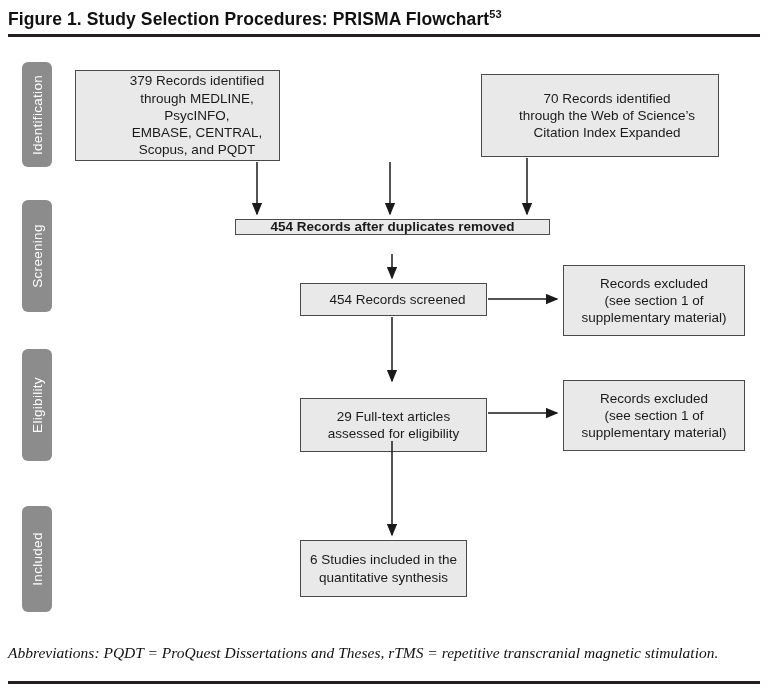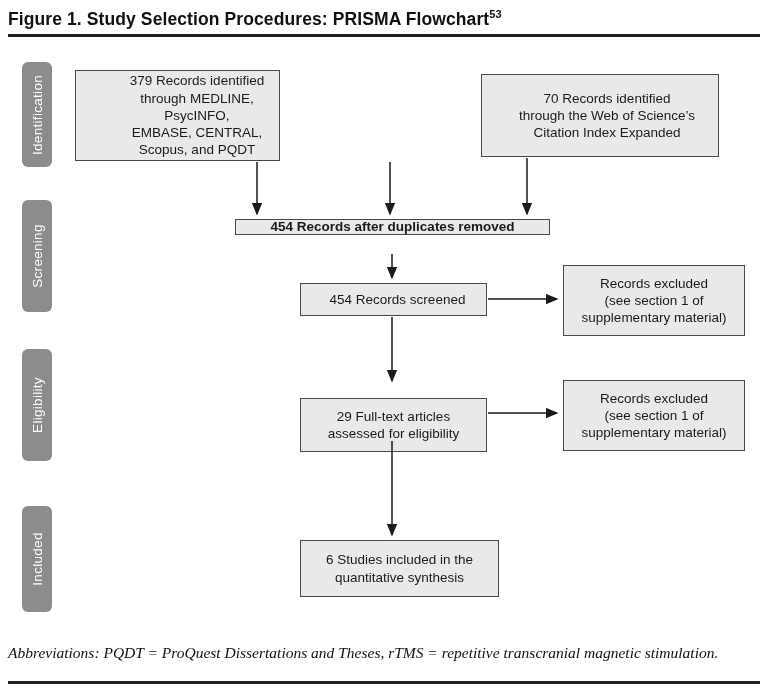--- a/index.html
+++ b/index.html
@@ -75,21 +75,21 @@
     padding: 3px 6px;
   }
   #box-medline  { left: 75px;  top: 70px;  width: 205px; height: 91px; padding-left: 45px; }
   #box-meta     { left: 290px; top: 70px;  width: 200px; height: 91px; }
   #box-wos      { left: 481px; top: 74px;  width: 238px; height: 83px; padding-left: 20px; }
   #box-dup      { left: 235px; top: 219px; width: 315px; height: 16px; font-weight: bold; }
   #box-screened { left: 300px; top: 283px; width: 187px; height: 33px; padding-left: 14px; }
   #box-excl1    { left: 563px; top: 265px; width: 182px; height: 71px; }
   #box-fulltext { left: 300px; top: 386px; width: 187px; height: 54px; margin-top: 12px; }
   #box-excl2    { left: 563px; top: 380px; width: 182px; height: 71px; }
-  #box-included { left: 300px; top: 540px; width: 199px; height: 57px; }
+  #box-included { left: 300px; top: 540px; width: 167px; height: 57px; }
 
   #flow-arrows {
     position: absolute;
     left: 0;
     top: 0;
     pointer-events: none;
   }
 
   .abbrev-note {
     position: absolute;

